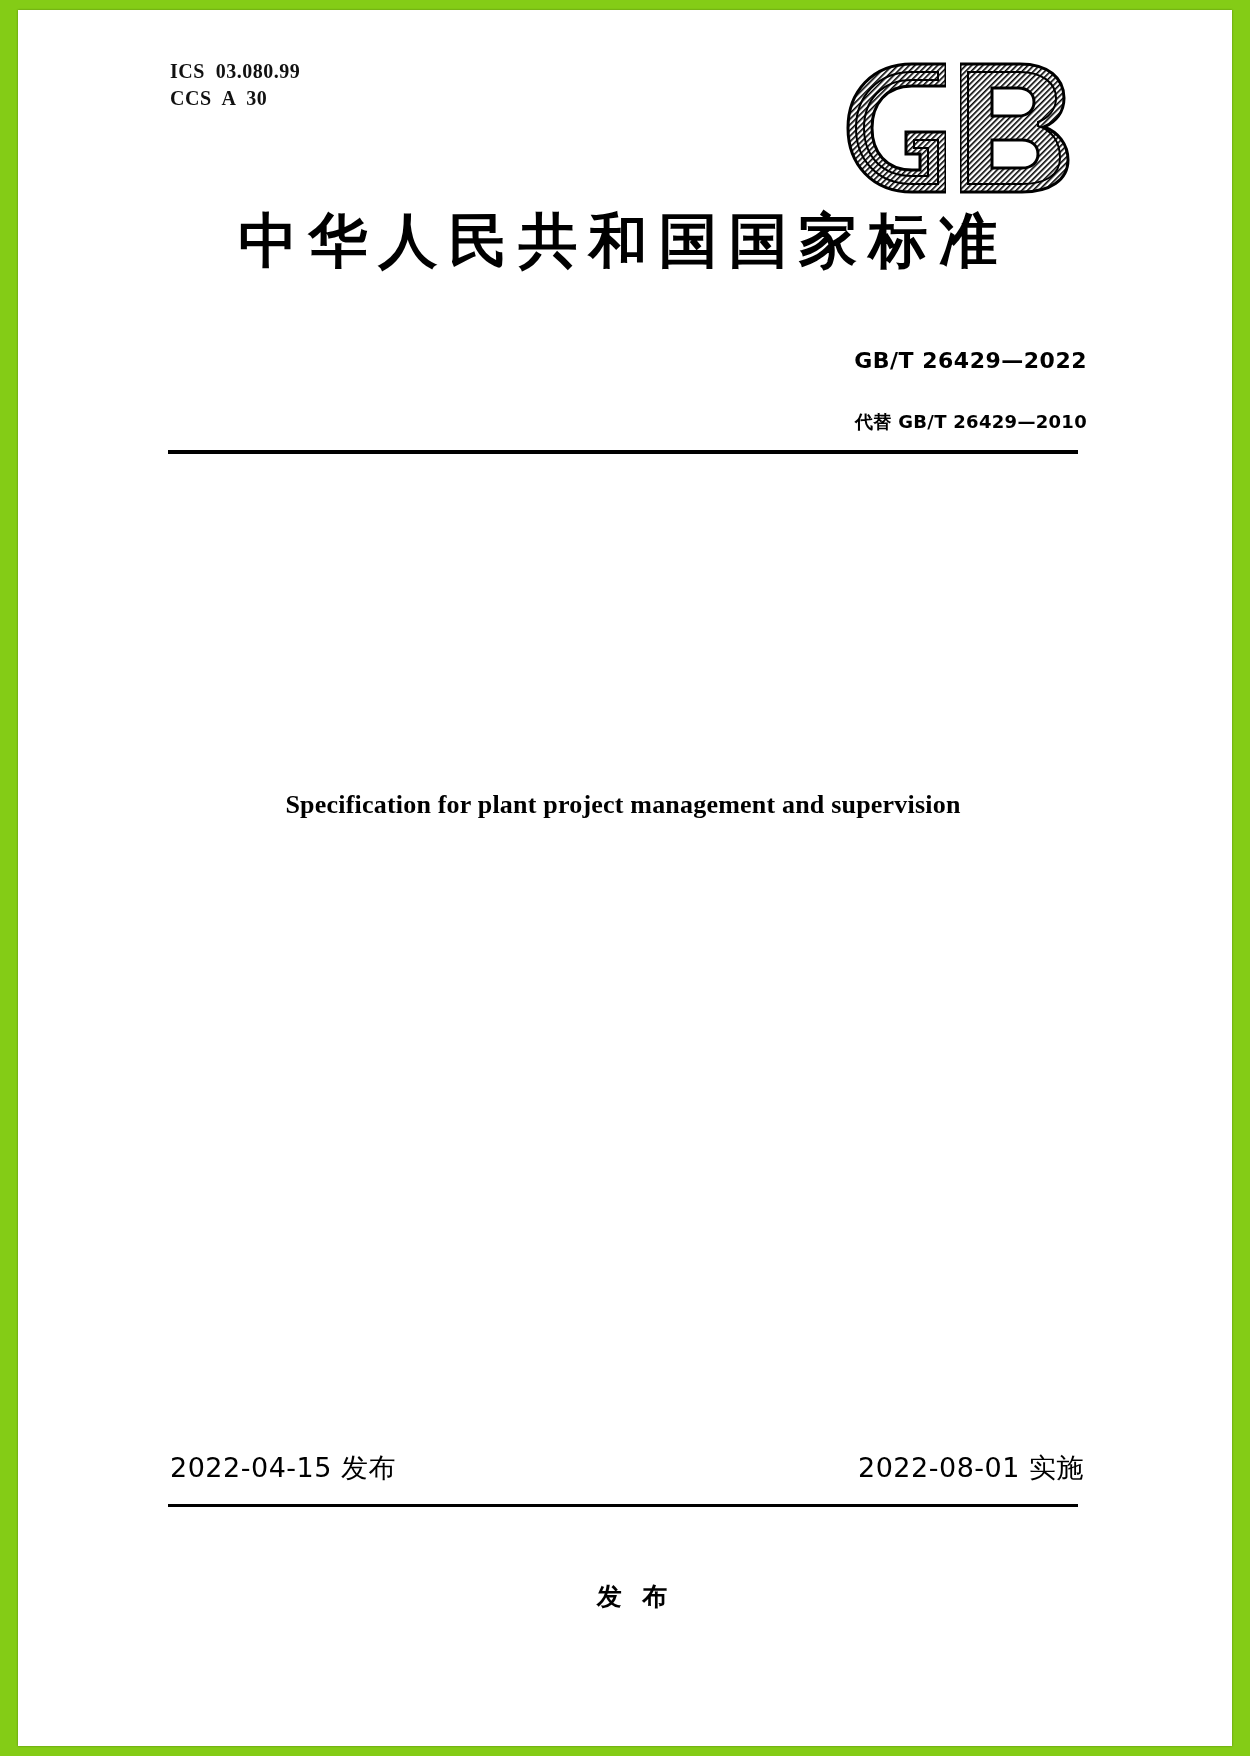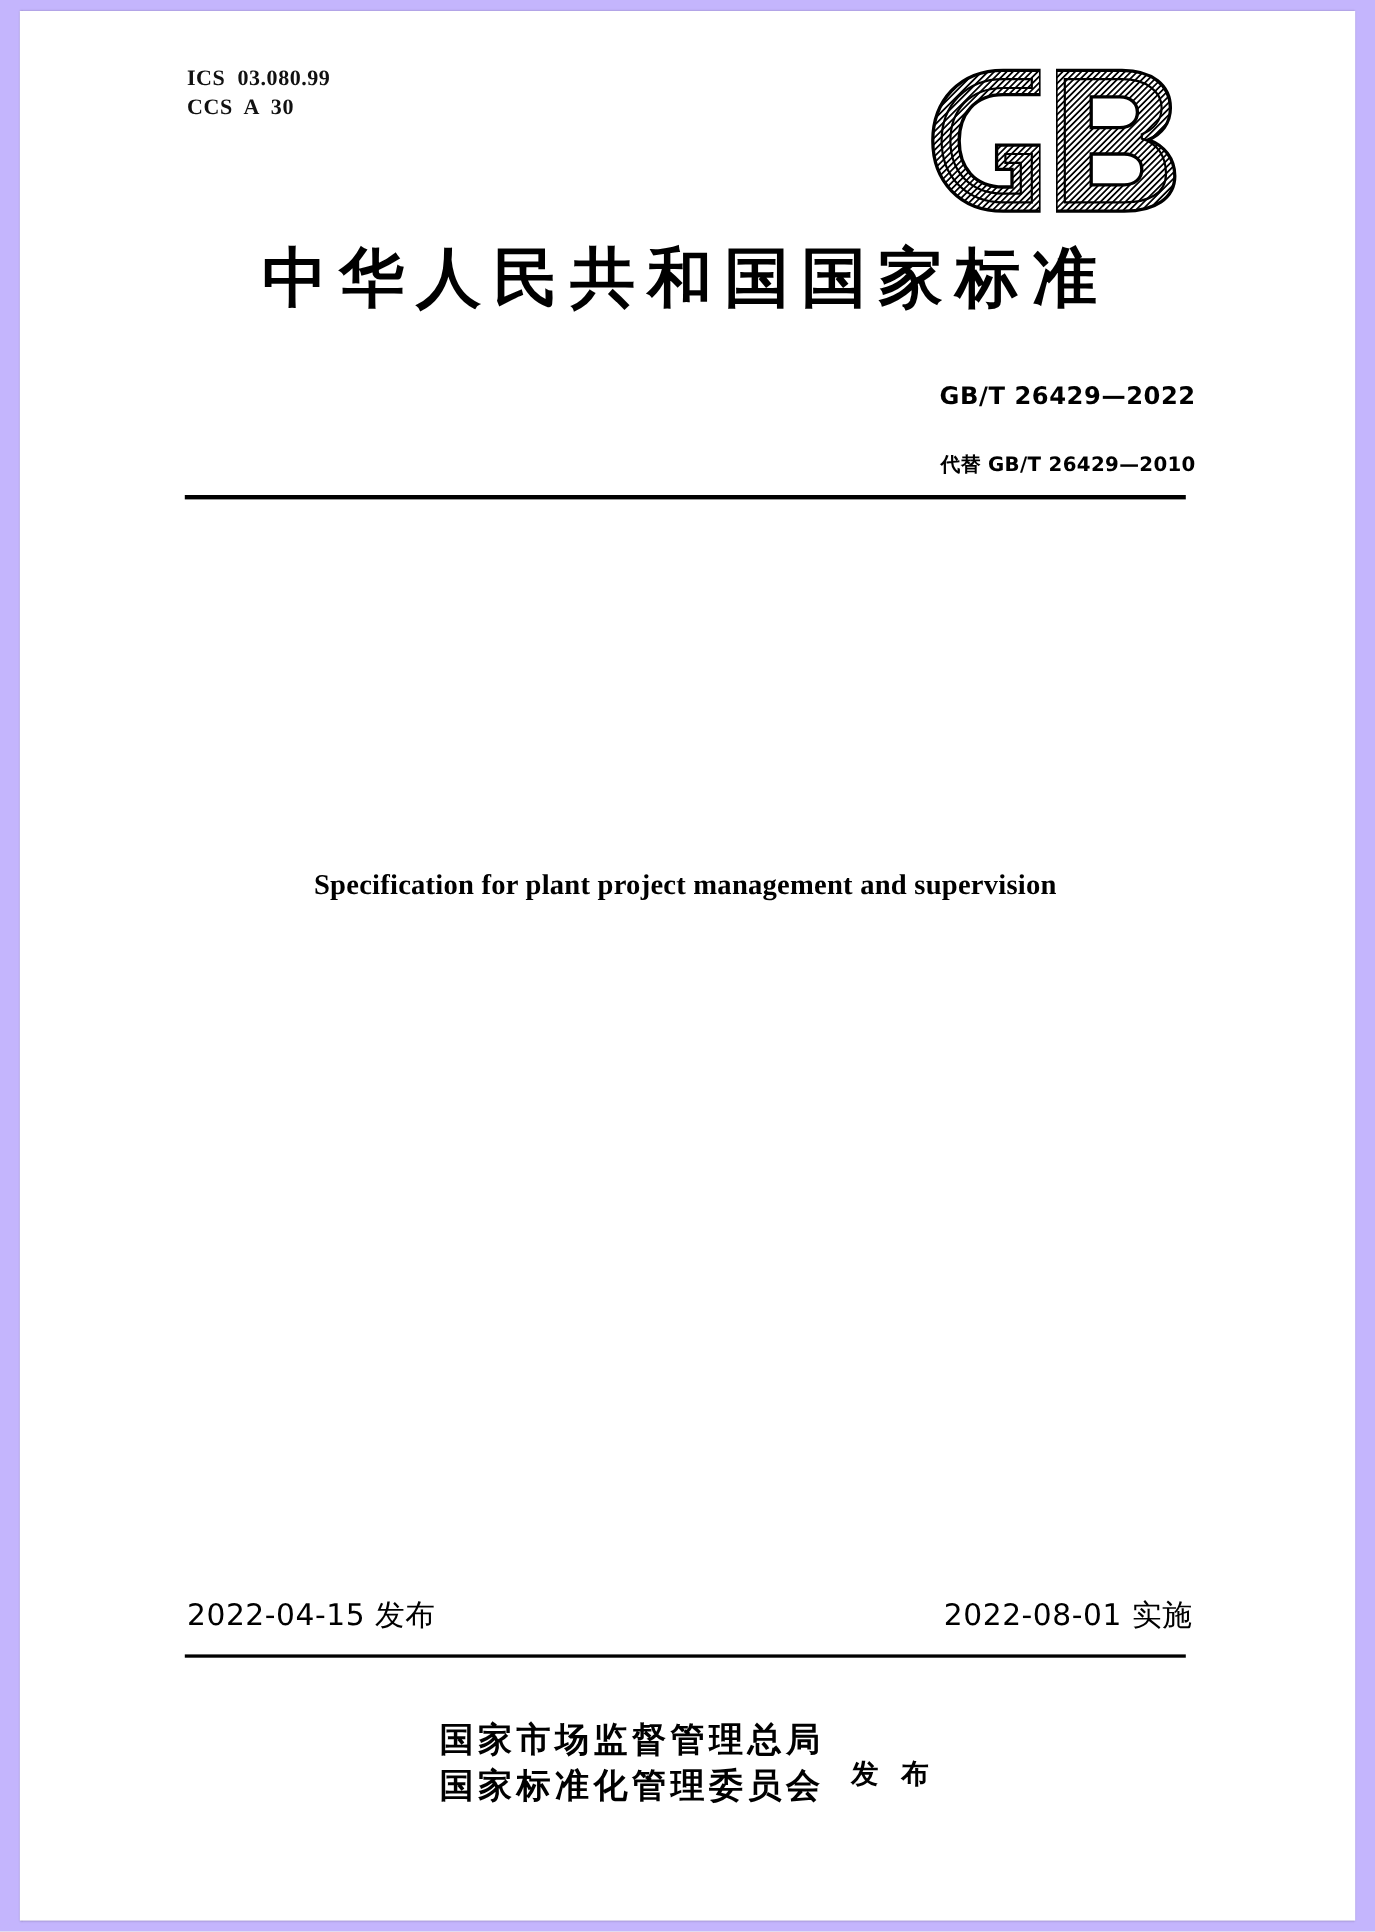--- a/index.html
+++ b/index.html
@@ -4,21 +4,21 @@
 <style>
   html, body {
     margin: 0;
     padding: 0;
     background: #e8e8e8;
   }
   .page {
     position: relative;
     width: 1250px;
     height: 1756px;
-    background: #c4b5fd;
+    background: #84cc16;
     margin: 0 auto;
     overflow: hidden;
     font-family: "Liberation Sans", sans-serif;
     color: #000;
   }
   .sheet {
     position: absolute;
     left: 18px;
     top: 10px;
     width: 1214px;
@@ -47,21 +47,21 @@
     left: 824px;
     top: 48px;
     width: 250px;
     height: 140px;
   }
 
   
   .nat-title {
     position: absolute;
     left: 140px;
-    top: 204px;
+    top: 192px;
     width: 920px;
     text-align: center;
     font-family: "DejaVu Sans", sans-serif;
     font-weight: bold;
     font-size: 59px;
     letter-spacing: 11px;
     text-indent: 11px;
     color: #000;
     white-space: nowrap;
   }
@@ -231,21 +231,17 @@
     <div class="rule-top"></div>
 
     <div class="doc-title-en">Specification for plant project management and supervision</div>
 
     <div class="date-issue">2022-04-15 发布</div>
     <div class="date-impl">2022-08-01 实施</div>
 
     <div class="rule-bottom"></div>
 
     <div class="issuer-wrap">
-      <div class="issuer-lines">
-        <div>国家市场监督管理总局</div>
-        <div>国家标准化管理委员会</div>
-      </div>
       <div class="issuer-verb">发 布</div>
     </div>
 
   </div>
 </div>
 
 </body></html>

